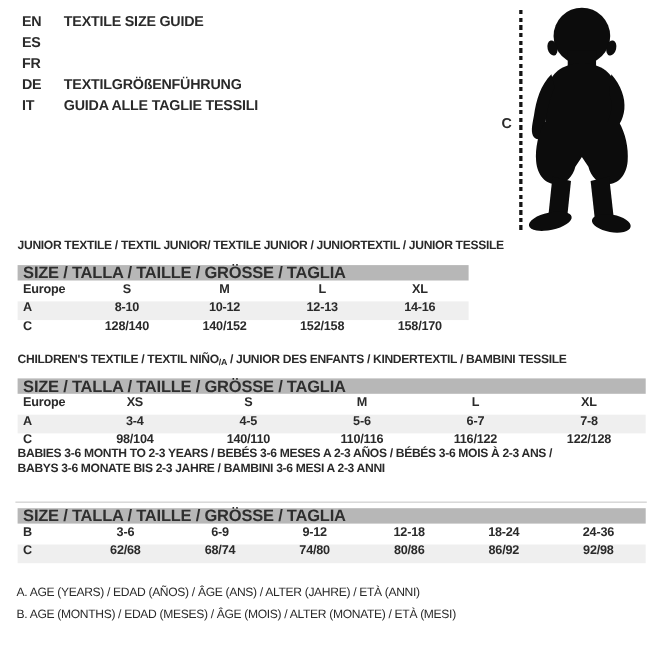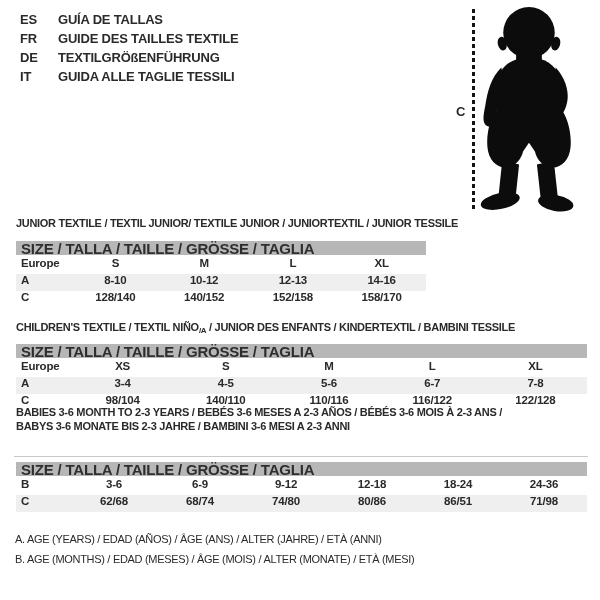--- a/index.html
+++ b/index.html
@@ -49,26 +49,28 @@
   .notes { position:absolute; left:15px; top:530px; }
   .note { line-height:19.5px; font-size:11px; font-weight:400; letter-spacing:-0.3px; white-space:nowrap; }
 </style>
 </head>
 <body>
 
 <div class="page">
 
   <div class="lang-block">
     <div class="lang-row">
+      <span class="lang-code">EN</span>
+      <span class="lang-title">TEXTILE SIZE GUIDE</span>
+    </div>
+    <div class="lang-row">
       <span class="lang-code">ES</span>
-      <span class="lang-title">GUÍA DE TALLAS</span>
     </div>
     <div class="lang-row">
       <span class="lang-code">FR</span>
-      <span class="lang-title">GUIDE DES TAILLES TEXTILE</span>
     </div>
     <div class="lang-row">
       <span class="lang-code">DE</span>
       <span class="lang-title">TEXTILGRÖßENFÜHRUNG</span>
     </div>
     <div class="lang-row">
       <span class="lang-code">IT</span>
       <span class="lang-title">GUIDA ALLE TAGLIE TESSILI</span>
     </div>
   </div>
@@ -164,22 +166,22 @@
         <div class="t-cell">12-18</div>
         <div class="t-cell">18-24</div>
         <div class="t-cell">24-36</div>
       </div>
       <div class="t-row shaded">
         <div class="t-label">C</div>
         <div class="t-cell">62/68</div>
         <div class="t-cell">68/74</div>
         <div class="t-cell">74/80</div>
         <div class="t-cell">80/86</div>
-        <div class="t-cell">86/51</div>
-        <div class="t-cell">71/98</div>
+        <div class="t-cell">86/92</div>
+        <div class="t-cell">92/98</div>
       </div>
     </div>
 
   <div class="notes">
     <div class="note">A. AGE (YEARS) / EDAD (AÑOS) / ÂGE (ANS) / ALTER (JAHRE) / ETÀ (ANNI)</div>
     <div class="note">B. AGE (MONTHS) / EDAD (MESES) / ÂGE (MOIS) / ALTER (MONATE) / ETÀ (MESI)</div>
   </div>
 
 </div>
 

